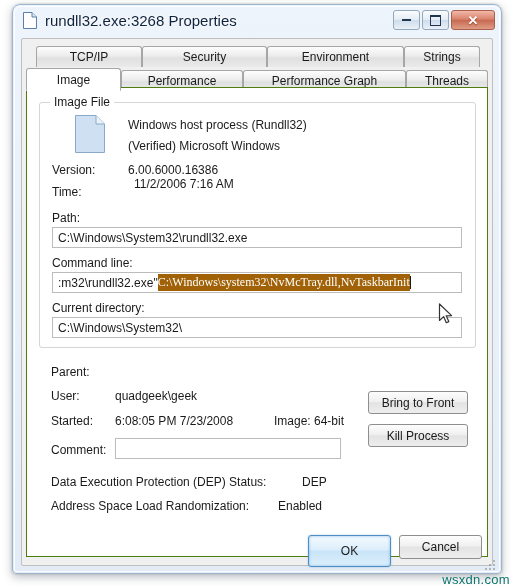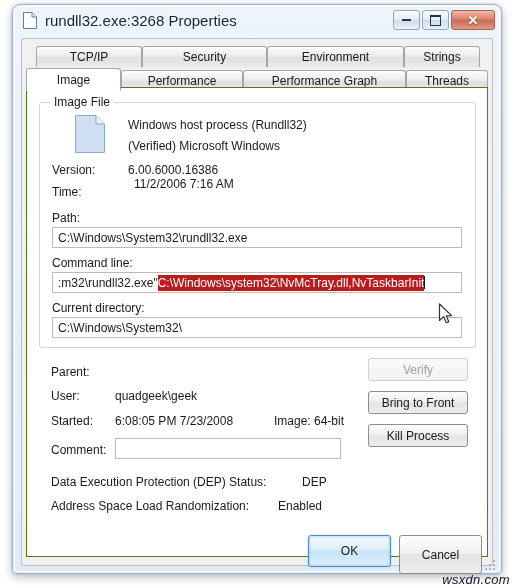--- a/index.html
+++ b/index.html
@@ -171,23 +171,24 @@
     border: 1px solid #bcbcbc;
     box-sizing: border-box;
     font-size: 12px;
     color: #1a1a1a;
     display: flex; align-items: center;
     padding-left: 5px;
     overflow: hidden;
     white-space: nowrap;
   }
   .sel {
-    background: #b91c1c;
+    background: #a16207;
     color: #ffffff;
     padding: 1px 0;
+    font-family: Liberation Serif, serif;
   }
   .caret {
     display: inline-block;
     width: 1px; height: 13px;
     background: #1a1a1a;
     vertical-align: middle;
   }
 
   
   .info-row { position: absolute; font-size: 12px; color: #1a1a1a; white-space: nowrap; }
@@ -233,24 +234,23 @@
   }
 
   
   .cursor { position: absolute; left: 438px; top: 303px; width: 16px; height: 22px; }
 
   
   .watermark {
     position: absolute;
     right: 4px; bottom: 1px;
     font-size: 13px;
-    color: #0f172a;
+    color: #0f766e;
     letter-spacing: 0.3px;
     font-family: "Liberation Sans", sans-serif;
-    font-style: italic;
   }
 </style>
 </head>
 <body>
 
 <div id="root">
 
   <div class="window">
     <div class="window-inner-glow"></div>
 
@@ -363,36 +363,33 @@
 
         <span class="info-row" style="left:24px; top:355px;">Comment:</span>
         <div class="comment-field" style="left:88px; top:350px; width:226px;"></div>
 
         <span class="info-row" style="left:24px; top:387px;">Data Execution Protection (DEP) Status:</span>
         <span class="info-row" style="left:263px; top:387px;margin-left:12px;">DEP</span>
 
         <span class="info-row" style="left:24px; top:411px;">Address Space Load Randomization:</span>
         <span class="info-row" style="left:251px; top:411px;">Enabled</span>
 
-        <div class="btn disabled" style="left:341px; top:270px; width:100px;">
-          <span>Verify</span>
-        </div>
         <div class="btn" style="left:341px; top:303px; width:100px;">
           <span>Bring to Front</span>
         </div>
         <div class="btn" style="left:341px; top:336px; width:100px;">
           <span>Kill Process</span>
         </div>
       </div>
 
       <div class="bottombar">
         <div class="btn default" style="left:286px; top:8px; width:83px; height:32px;">
           <span>OK</span>
         </div>
-        <div class="btn" style="left:377px; top:8px; width:83px; height:39px;">
+        <div class="btn" style="left:377px; top:8px; width:83px; height:24px;">
           <span>Cancel</span>
         </div>
       </div>
     </div>
 
     <span class="grip">
       <svg width="12" height="12" viewBox="0 0 12 12">
         <g fill="#8a8a8a">
           <rect x="9" y="1" width="2" height="2"></rect>
           <rect x="5" y="5" width="2" height="2"></rect>

